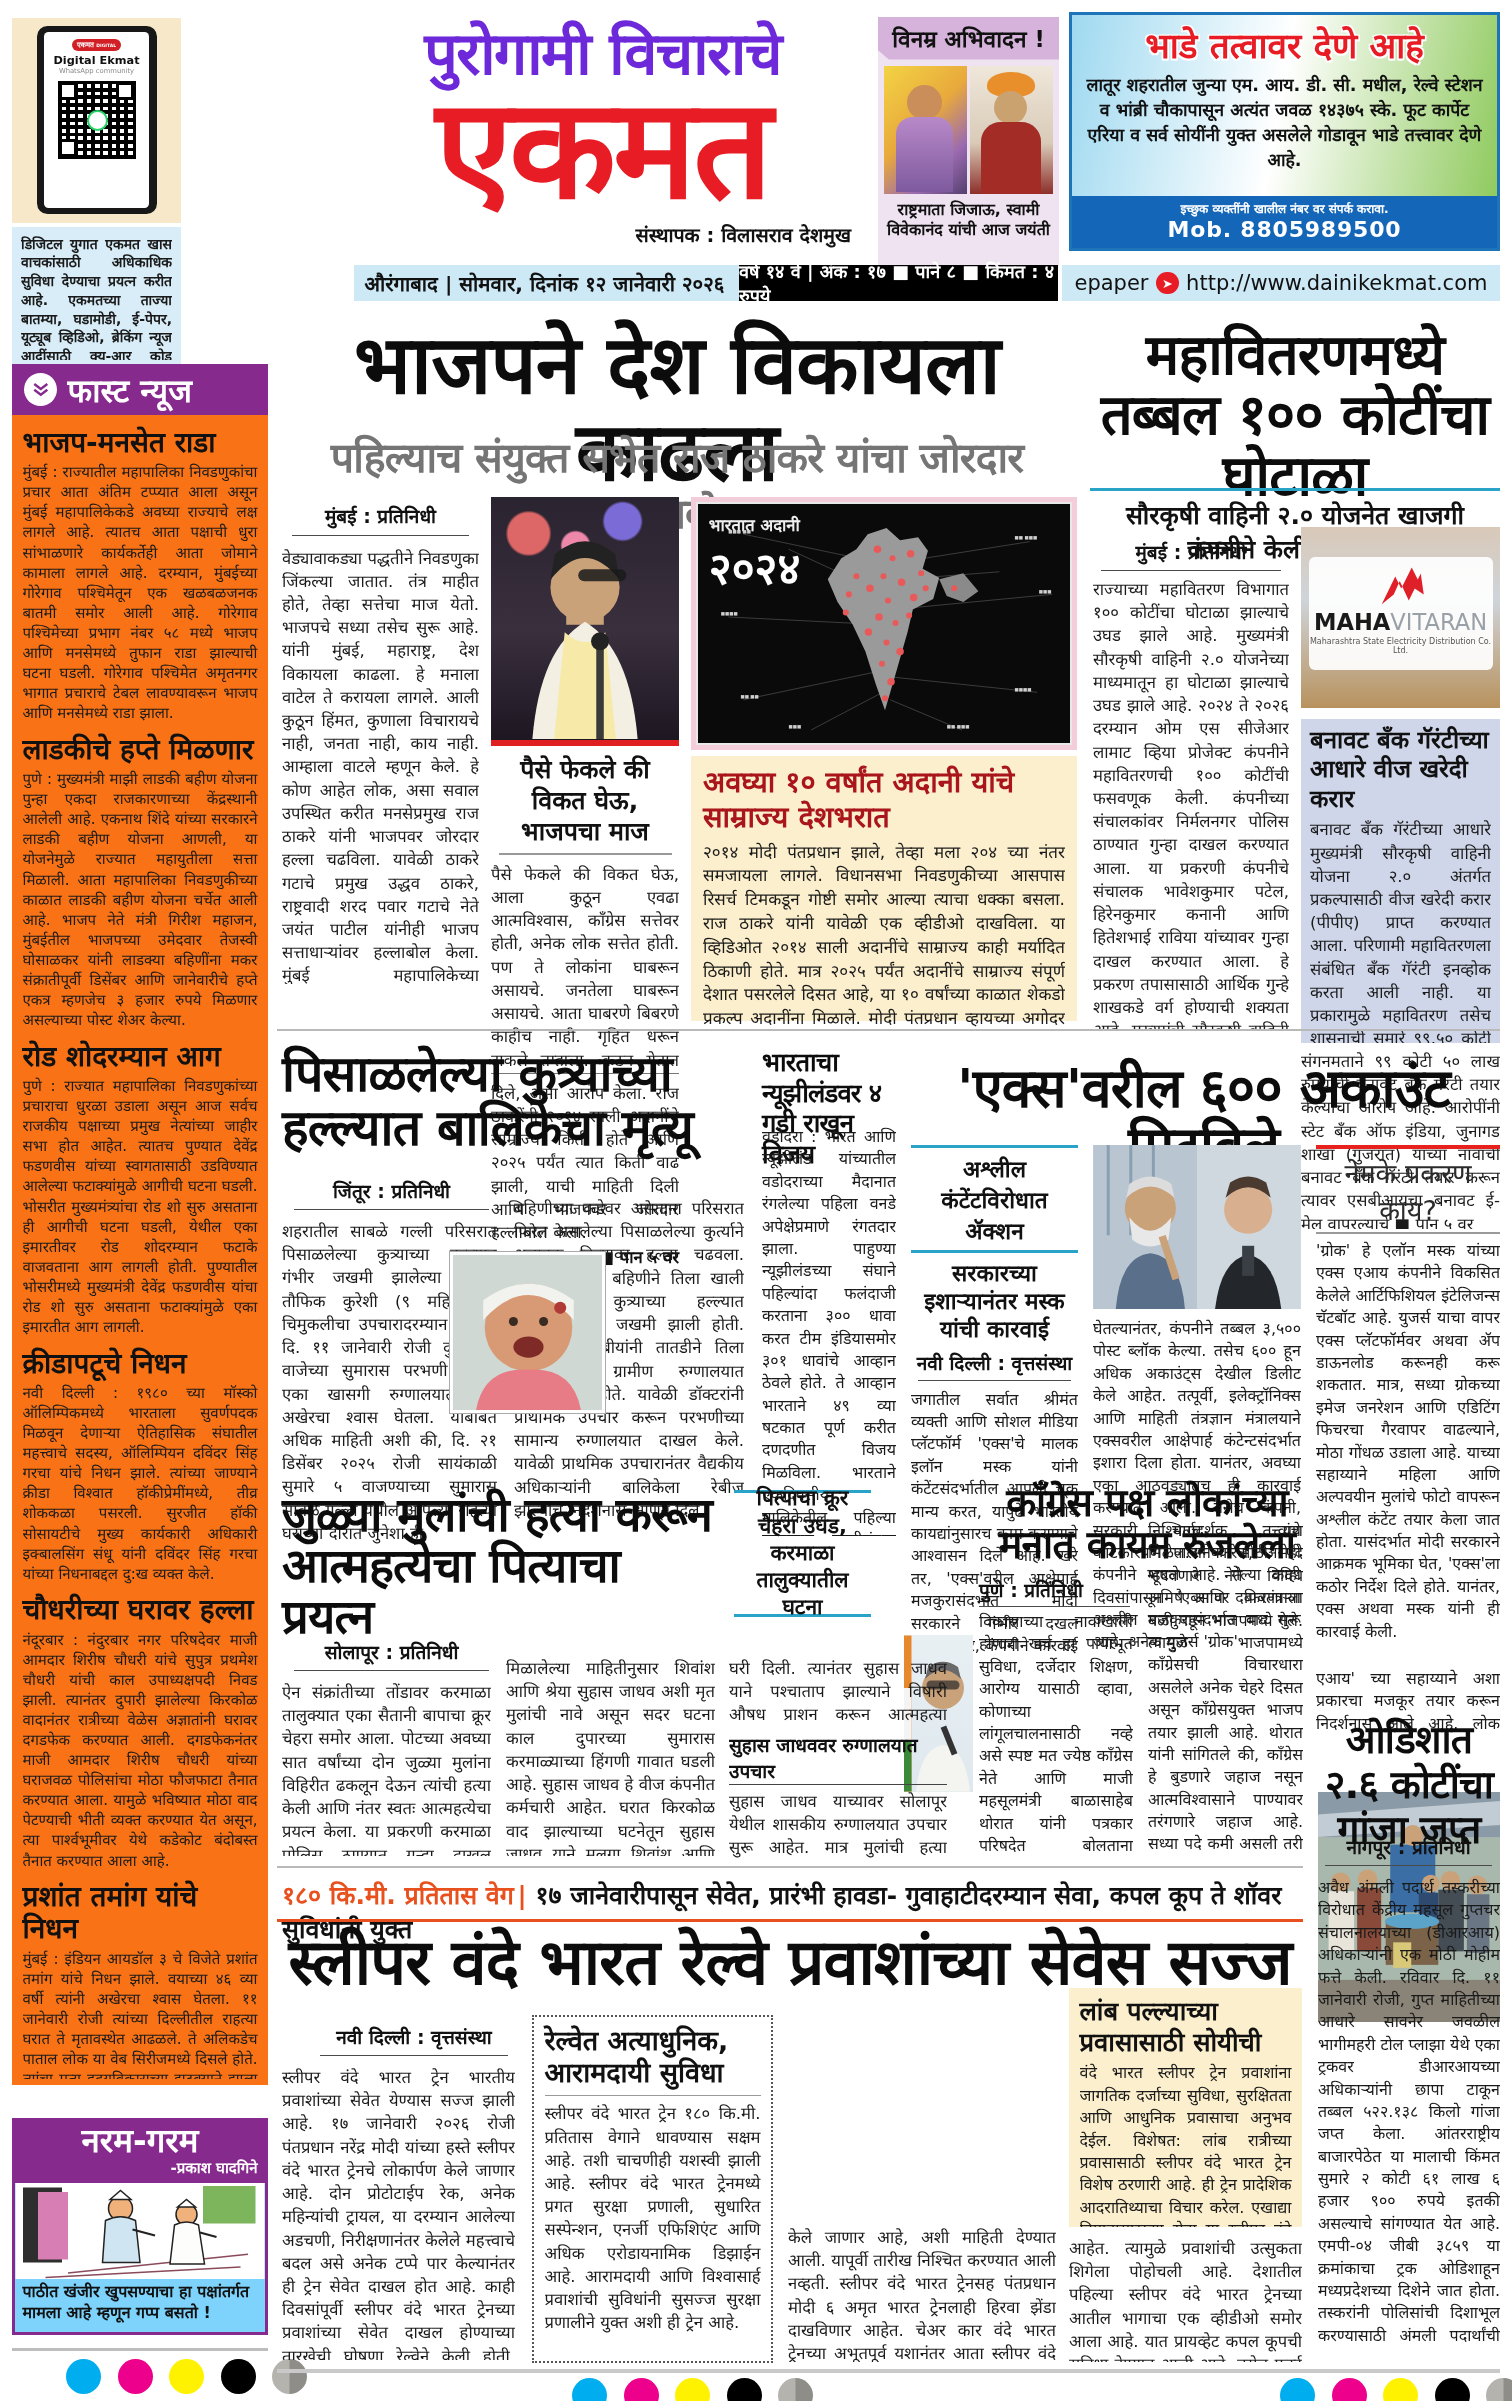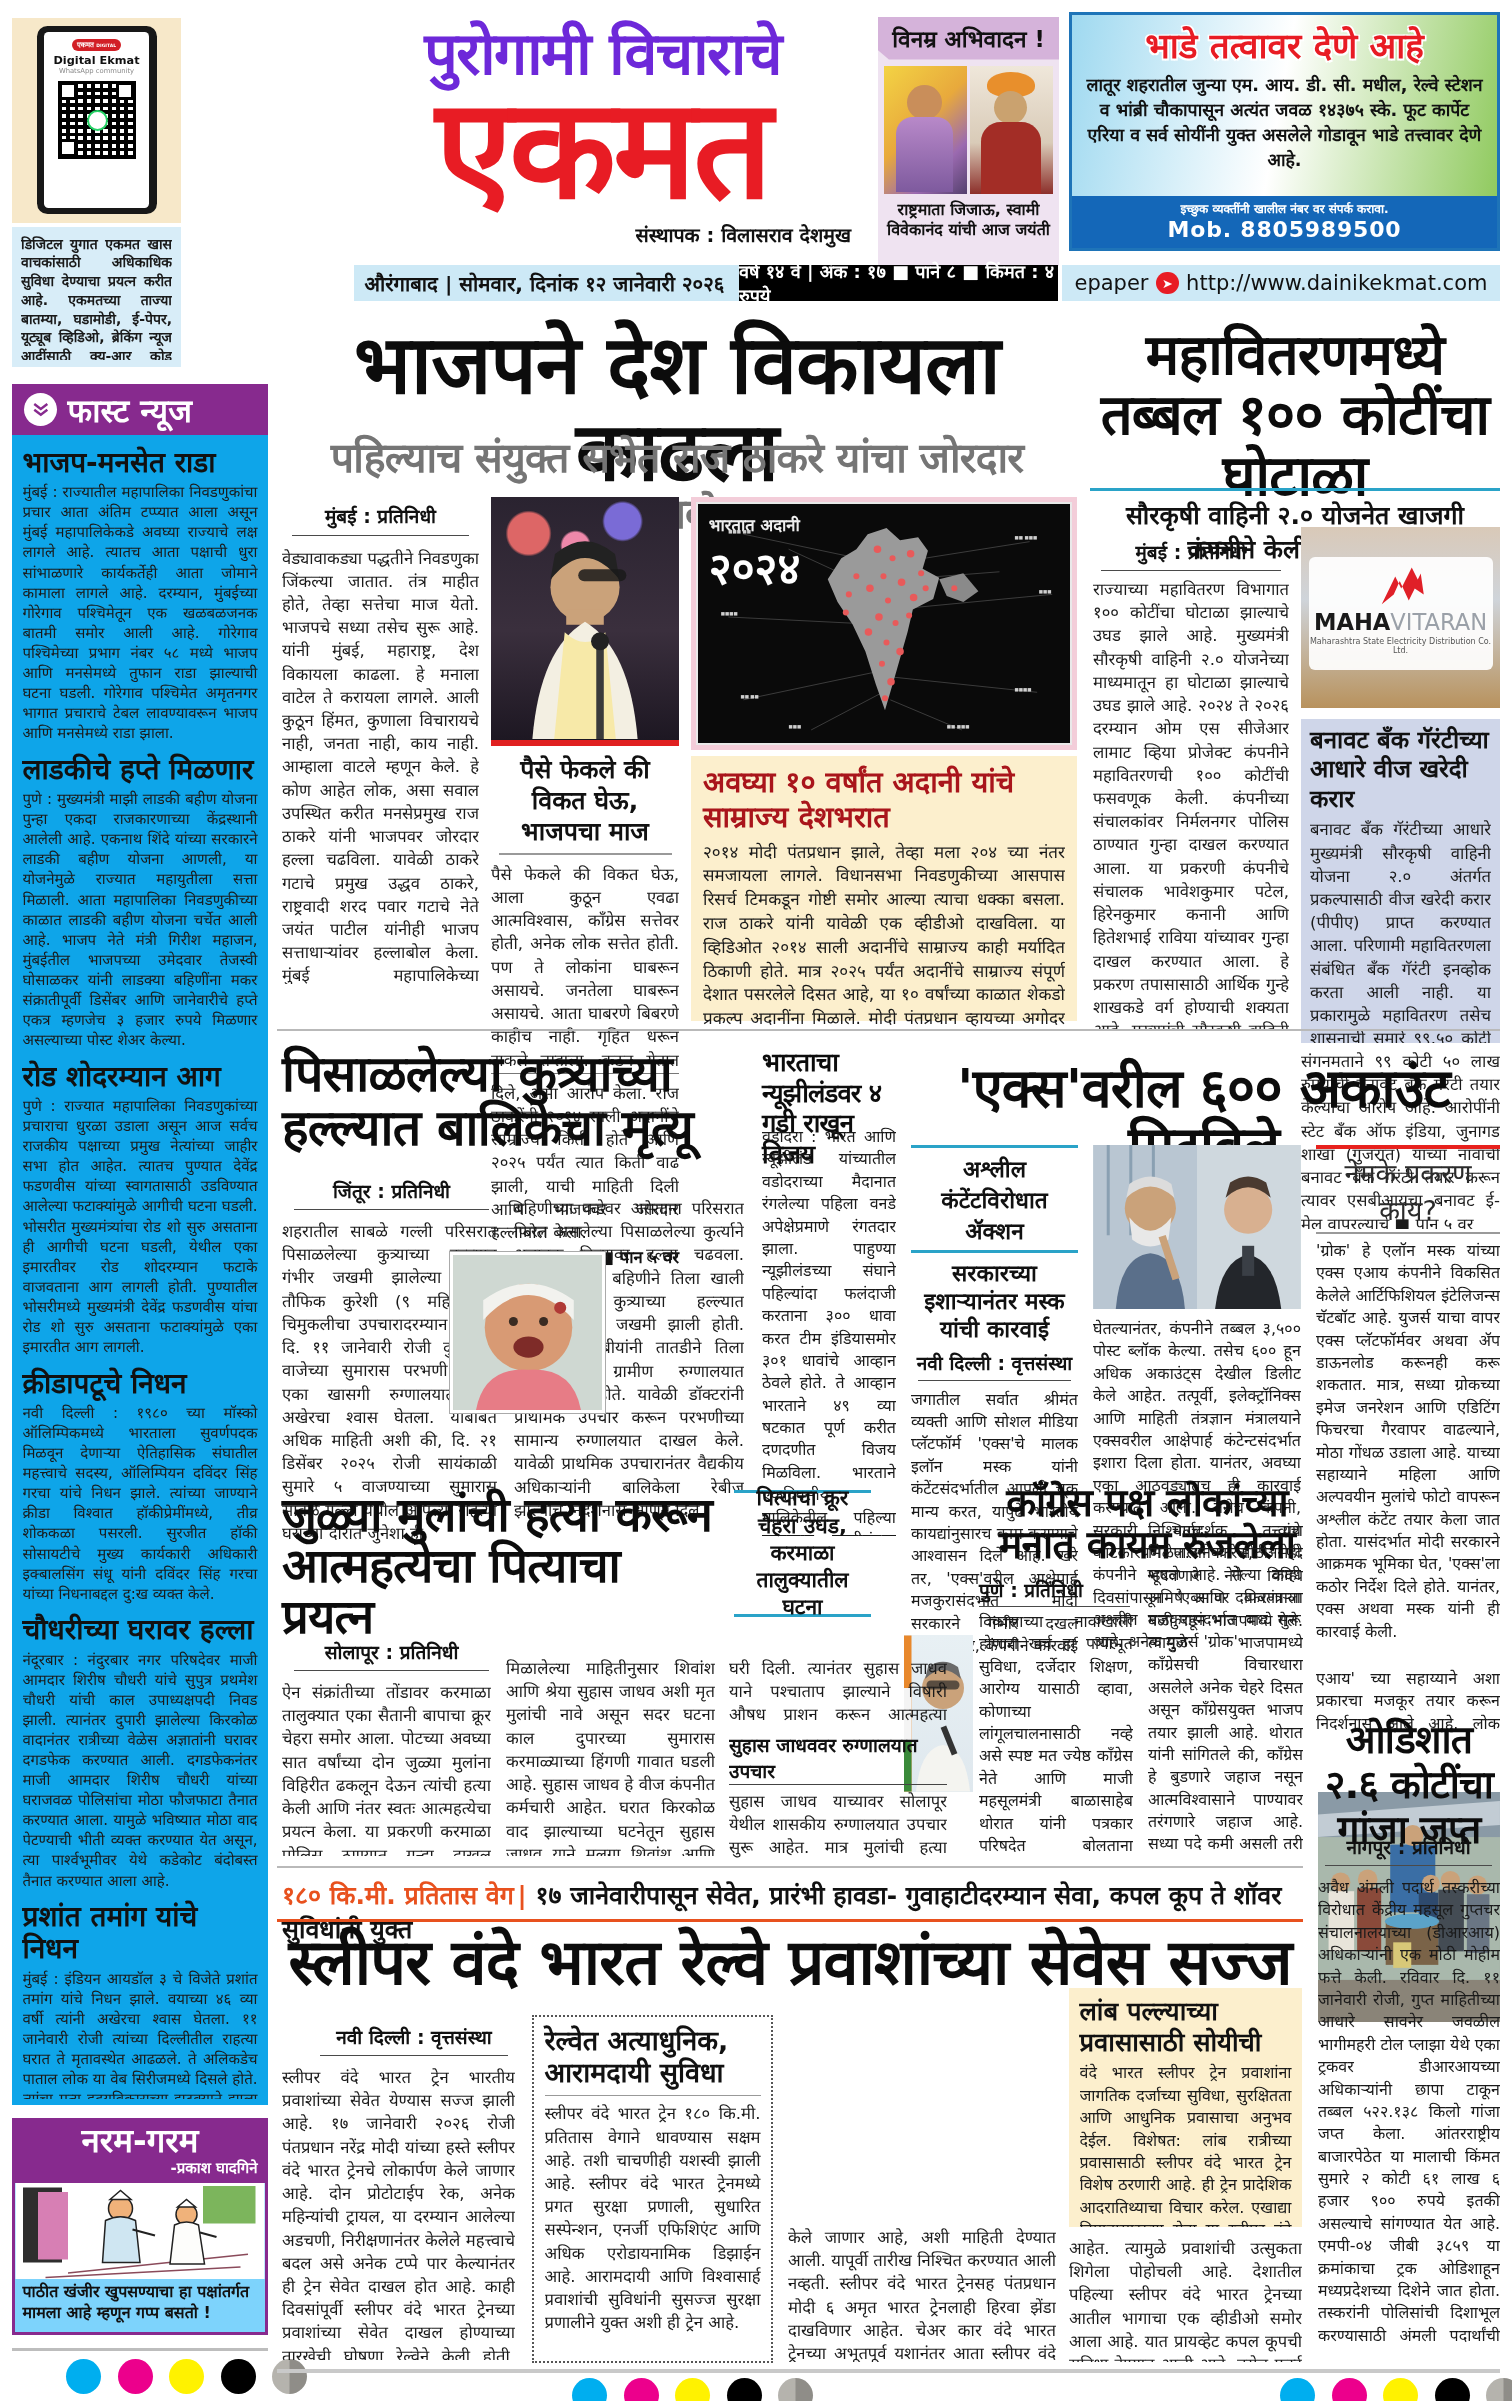--- a/index.html
+++ b/index.html
@@ -81,21 +81,21 @@
   </div>
   <div class="abs" style="left:739px;top:265px;width:319px;height:36px;background:#000;color:#fff;display:flex;align-items:center;justify-content:center;">
     <span style="font-weight:800;font-size:18px;">वर्ष १४ वे | अंक : १७ ■ पाने ८ ■ किंमत : ४ रुपये</span>
   </div>
   <div class="abs" style="left:1062px;top:265px;width:438px;height:36px;background:#cde9f6;display:flex;align-items:center;justify-content:center;gap:7.5px;">
     <span style="font-size:21px;font-weight:500;">epaper</span>
     <span style="width:22.6px;height:22.6px;border-radius:50%;background:#e81c24;display:inline-flex;align-items:center;justify-content:center;color:#fff;font-size:12.8px;">➤</span>
     <a style="font-size:21px;color:#111;text-decoration:none;font-weight:500;">http://www.dainikekmat.com</a>
   </div>
 
-  <div class="abs" style="left:12px;top:384px;width:256px;height:1721px;background:#0ea5e9;">
+  <div class="abs" style="left:12px;top:364px;width:256px;height:1721px;background:#f97316;">
     <div style="background:#872a8e;height:51px;display:flex;align-items:center;gap:10.5px;padding:0 12px;">
       <span style="width:33px;height:33px;border-radius:50%;background:#fff;display:inline-flex;align-items:center;justify-content:center;">
         <svg width="19.6" height="19.6" viewBox="0 0 24 24">
             <path d="M4 5l8 6 8-6" fill="none" stroke="#872a8e" stroke-width="3"></path>
             <path d="M4 12l8 6 8-6" fill="none" stroke="#872a8e" stroke-width="3"></path>
           </svg>
       </span>
       <span style="color:#fff;font-weight:900;font-size:32px;">फास्ट न्यूज</span>
     </div>
     <div style="padding:7.5px 10.5px;height:1664px;overflow:hidden;">

